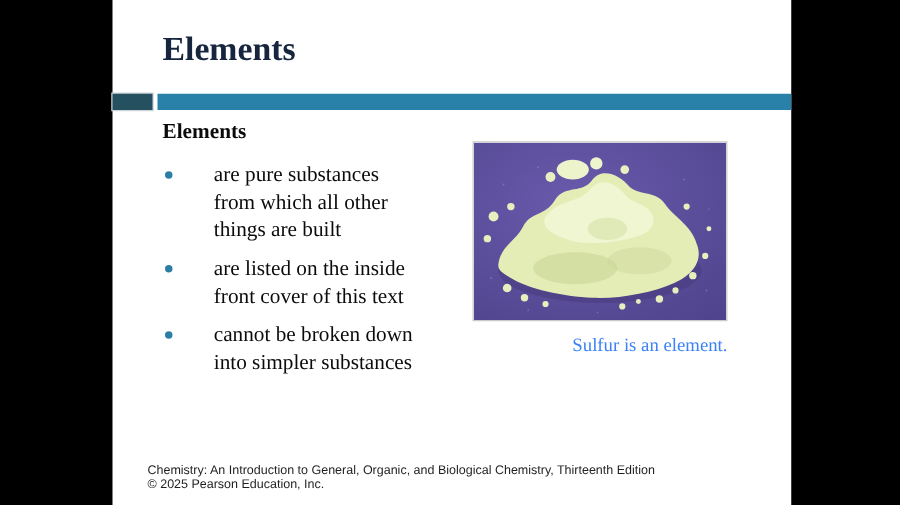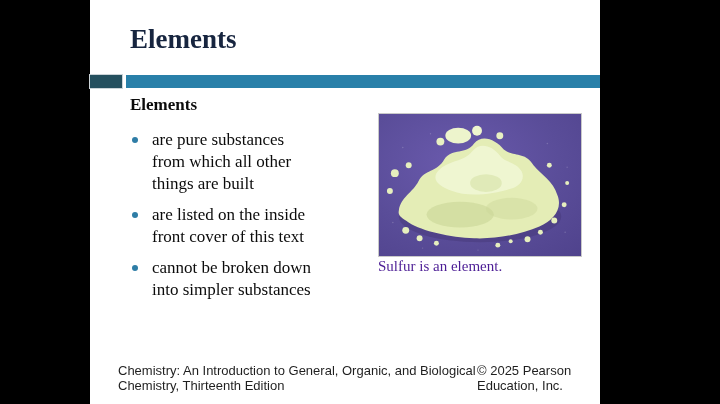--- a/index.html
+++ b/index.html
@@ -2,21 +2,21 @@
 <html style="--outer-bg: #000000; --slide-bg: #ffffff; --title: #17253f; --accent-bar: #2980a9; --accent-bar-dark: #25505f; --bullet-dot: #2e7da6; --body-text: #0b0b0b; --footer-text: #1f1f1f; --photo-purple: #5a4d99; --sulfur-powder: #e4edb6;"><head>
 <meta charset="utf-8">
 <style>
   html, body { margin: 0; padding: 0; }
   body {
     font-family: "Liberation Serif", "DejaVu Serif", serif;
     background: #000;
   }
   .stage {
     position: relative;
-    width: 600px;
+    width: 720px;
     height: 404px;
     background: var(--outer-bg, #000000);
     overflow: hidden;
   }
   .slide {
     position: absolute;
     left: 90px;
     top: 0;
     width: 543px;
     height: 404px;
@@ -71,20 +71,21 @@
   }
   .bullet-list {
     margin: 0;
     padding: 0;
     list-style: none;
   }
   .bullet-item {
     display: flex;
     align-items: flex-start;
     margin: 0 0 9px 0;
+    gap: 19px;
   }
   .bullet-dot {
     flex: 0 0 auto;
     width: 6px;
     height: 6px;
     border-radius: 50%;
     background: var(--bullet-dot, #2e7da6);
     margin: 8px 14px 0 2px;
   }
   .bullet-text {
@@ -102,36 +103,37 @@
   }
   .photo {
     width: 204px;
     height: 144px;
     box-sizing: border-box;
     border: 1px solid #c9c9c9;
     overflow: hidden;
   }
   .photo svg { display: block; width: 100%; height: 100%; }
   .figure-caption {
-    margin-top: 1px;
-    text-align: left;
+    margin-top: 12px;
+    text-align: right;
     font-size: 15px;
-    color: #4c1d95;
+    color: #3b82f6;
   }
   .footer {
     position: absolute;
     left: 28px;
     right: 31px;
     bottom: 11px;
     display: flex;
     justify-content: space-between;
     align-items: baseline;
     font-family: "Liberation Sans", "DejaVu Sans", sans-serif;
-    font-size: 13px;
+    font-size: 10px;
     color: var(--footer-text, #1f1f1f);
+    flex-direction: column;
   }
 </style>
 </head>
 <body>
 
 <div class="stage">
   <div class="slide">
 
     <h1 class="slide-title">Elements</h1>
 

